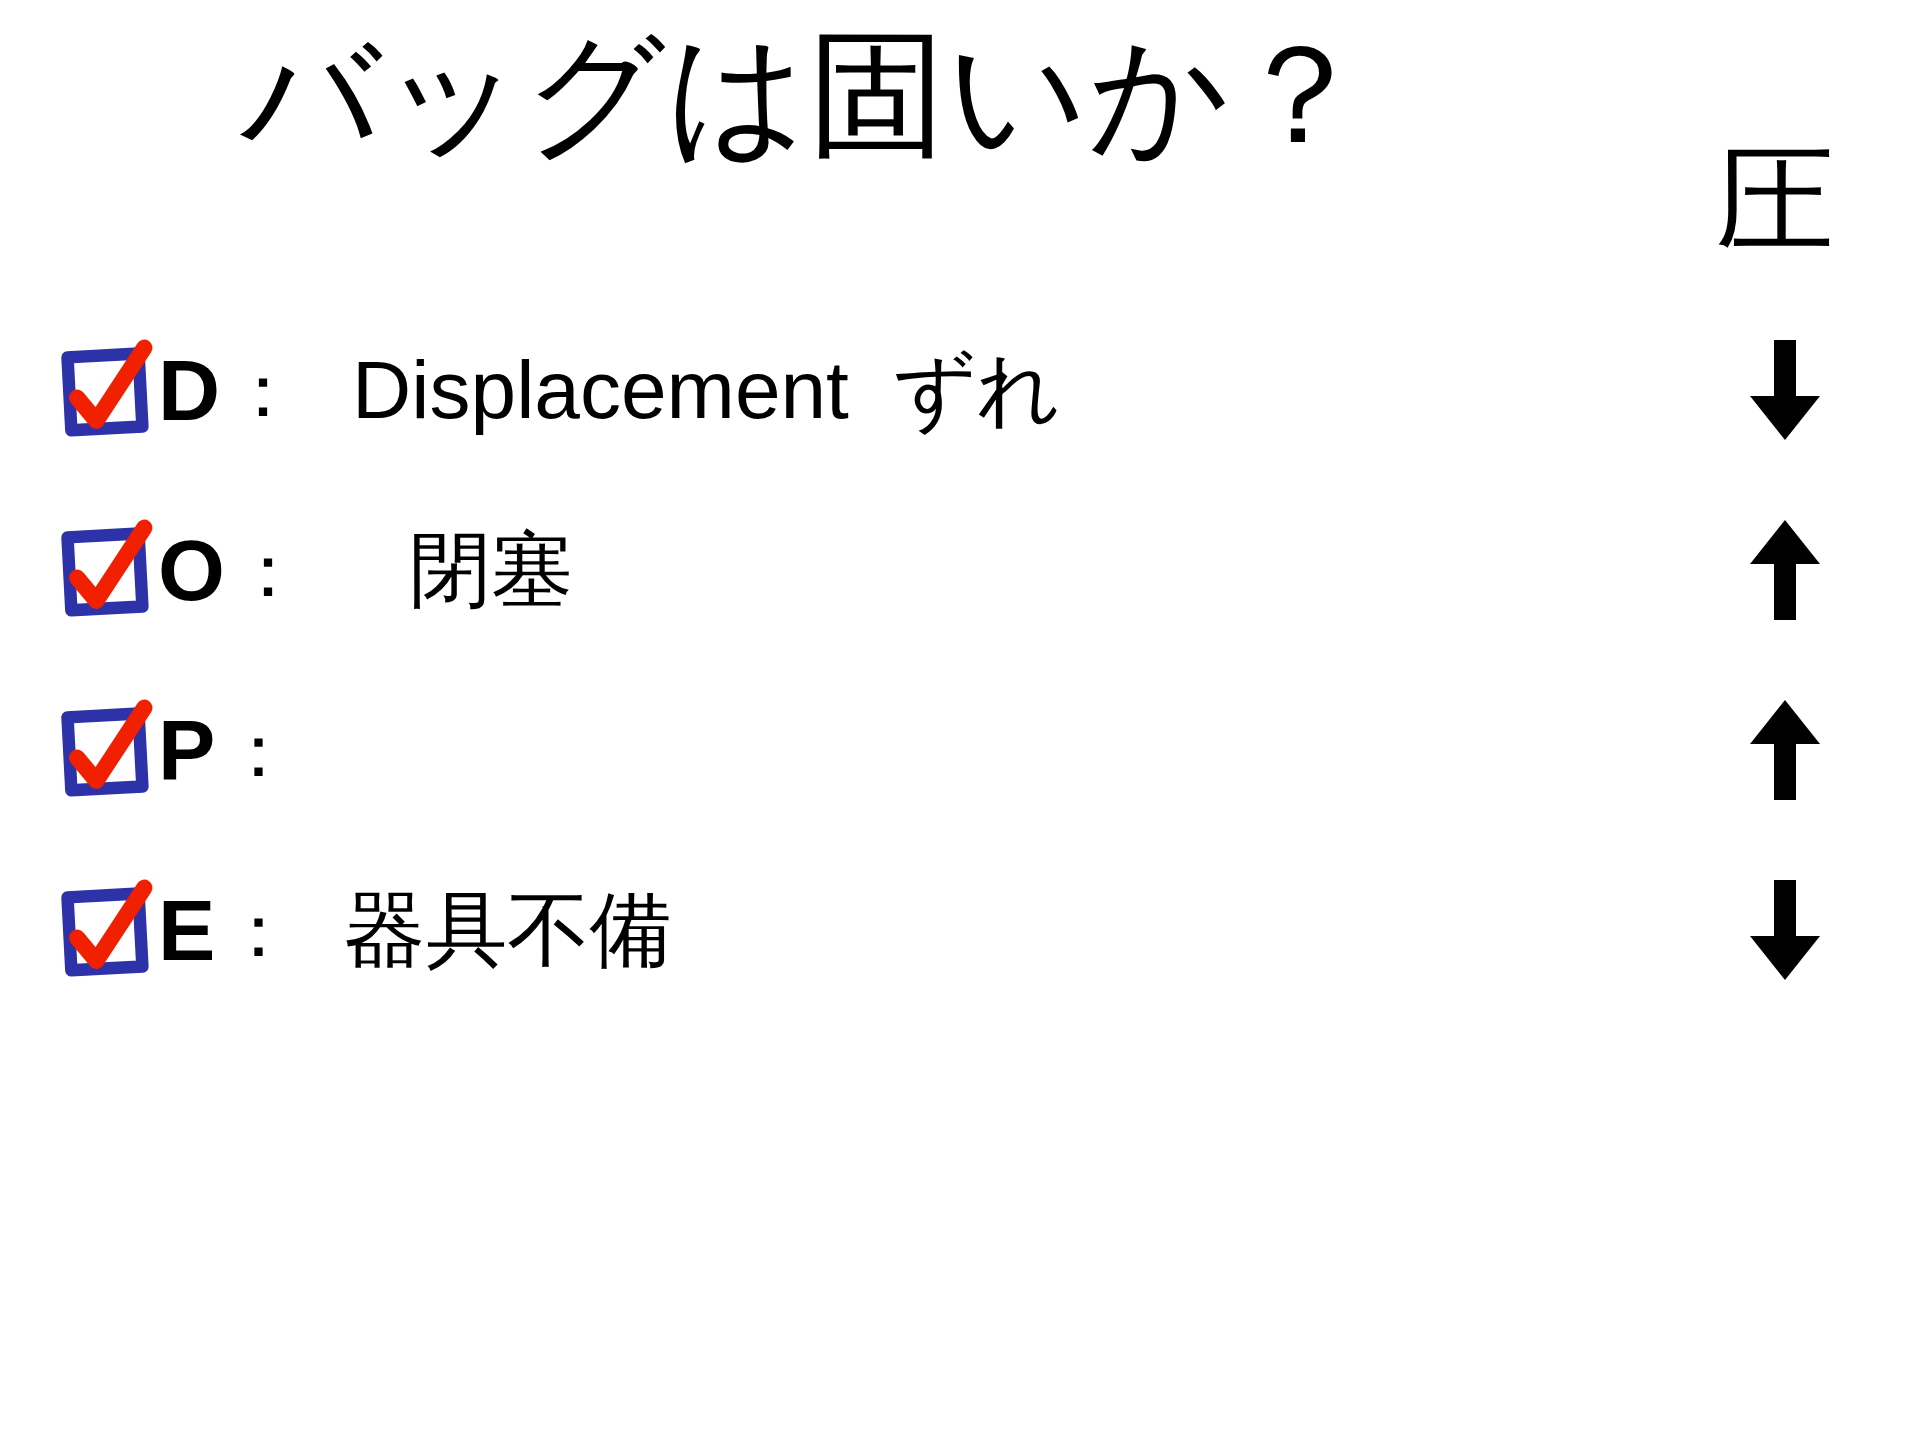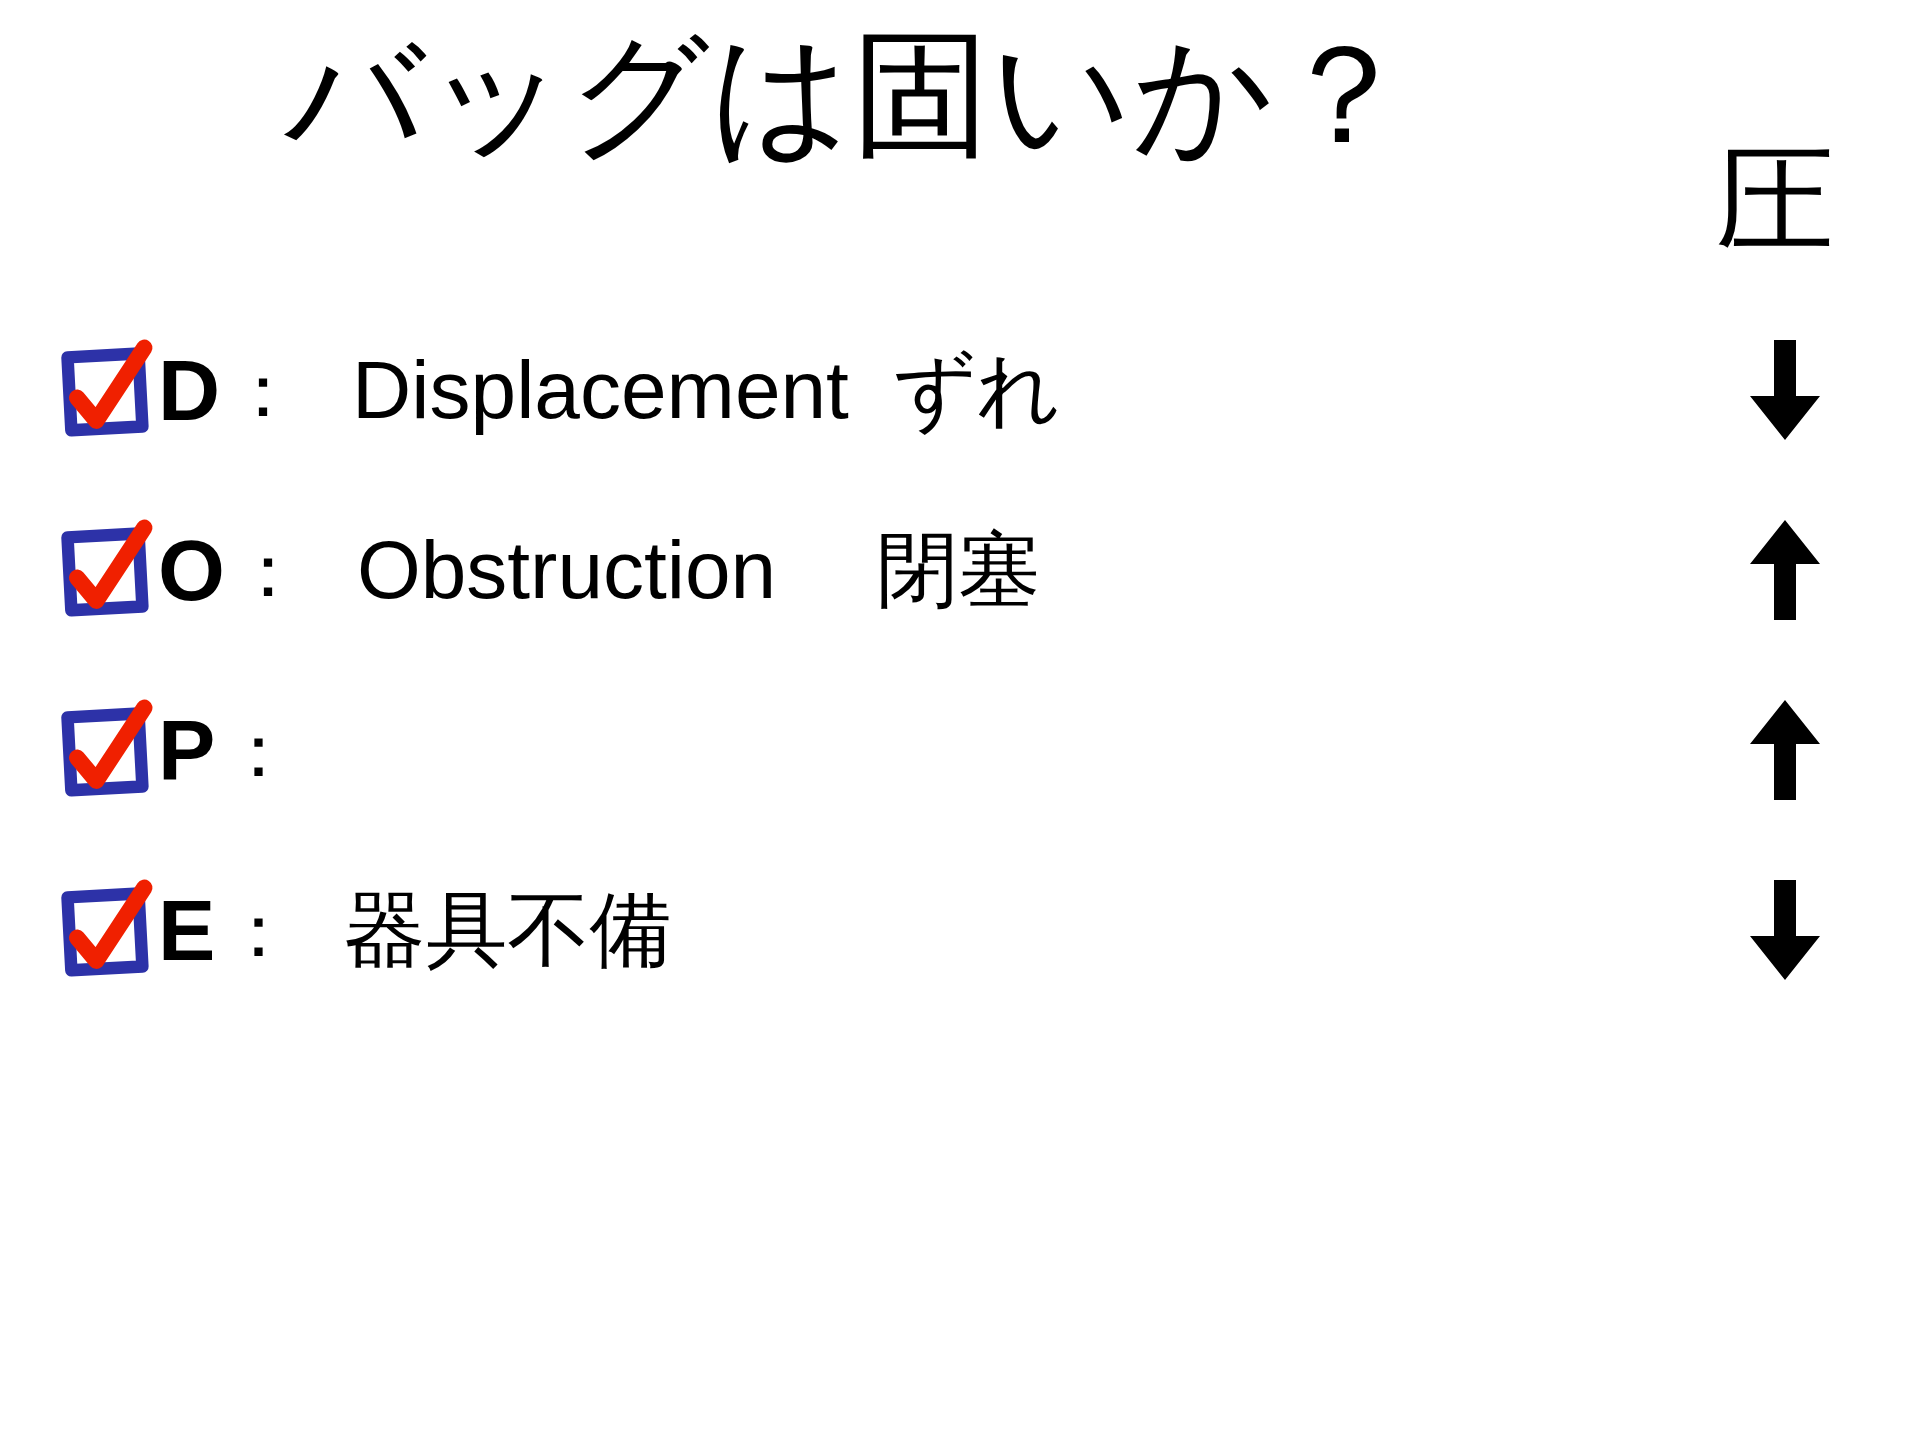--- a/index.html
+++ b/index.html
@@ -23,21 +23,20 @@
     background: #ffffff;
   }
 
   
   .title-row {
     position: absolute;
     left: 0;
     top: 26px;
     width: 1610px;
     text-align: center;
-    margin-left: 44px;
   }
   .slide-title {
     font-size: 138px;
     line-height: 1.0;
     font-weight: 400;
     letter-spacing: 0.005em;
     white-space: nowrap;
     font-family: "DejaVu Sans", "Liberation Sans", sans-serif;
   }
 
@@ -170,21 +169,20 @@
     <div class="row">
       <div class="row-body">
         <span class="checkbox-icon">
           <svg viewBox="0 0 100 100" aria-hidden="true">
             <path d="M12 16 L86 12 L90 88 L16 92 Z" fill="none" stroke="#2d32a8" stroke-width="13" stroke-linejoin="round" stroke-linecap="round"></path>
             <path d="M22 58 L42 82 L92 6" fill="none" stroke="#f02000" stroke-width="17" stroke-linecap="round" stroke-linejoin="round"></path>
           </svg>
         </span>
         <span class="row-letter">O</span>
         <span class="row-colon">：</span>
-        <span class="row-term">Obstruction</span>
         <span class="row-jp">　閉塞</span>
       </div>
       <div class="arrow-cell">
         <svg class="arrow-icon" viewBox="0 0 78 104" aria-hidden="true">
           <path d="M39 2 L74 46 L50 46 L50 102 L28 102 L28 46 L4 46 Z" fill="#000000"></path>
         </svg>
       </div>
     </div>
 
     <div class="row">

